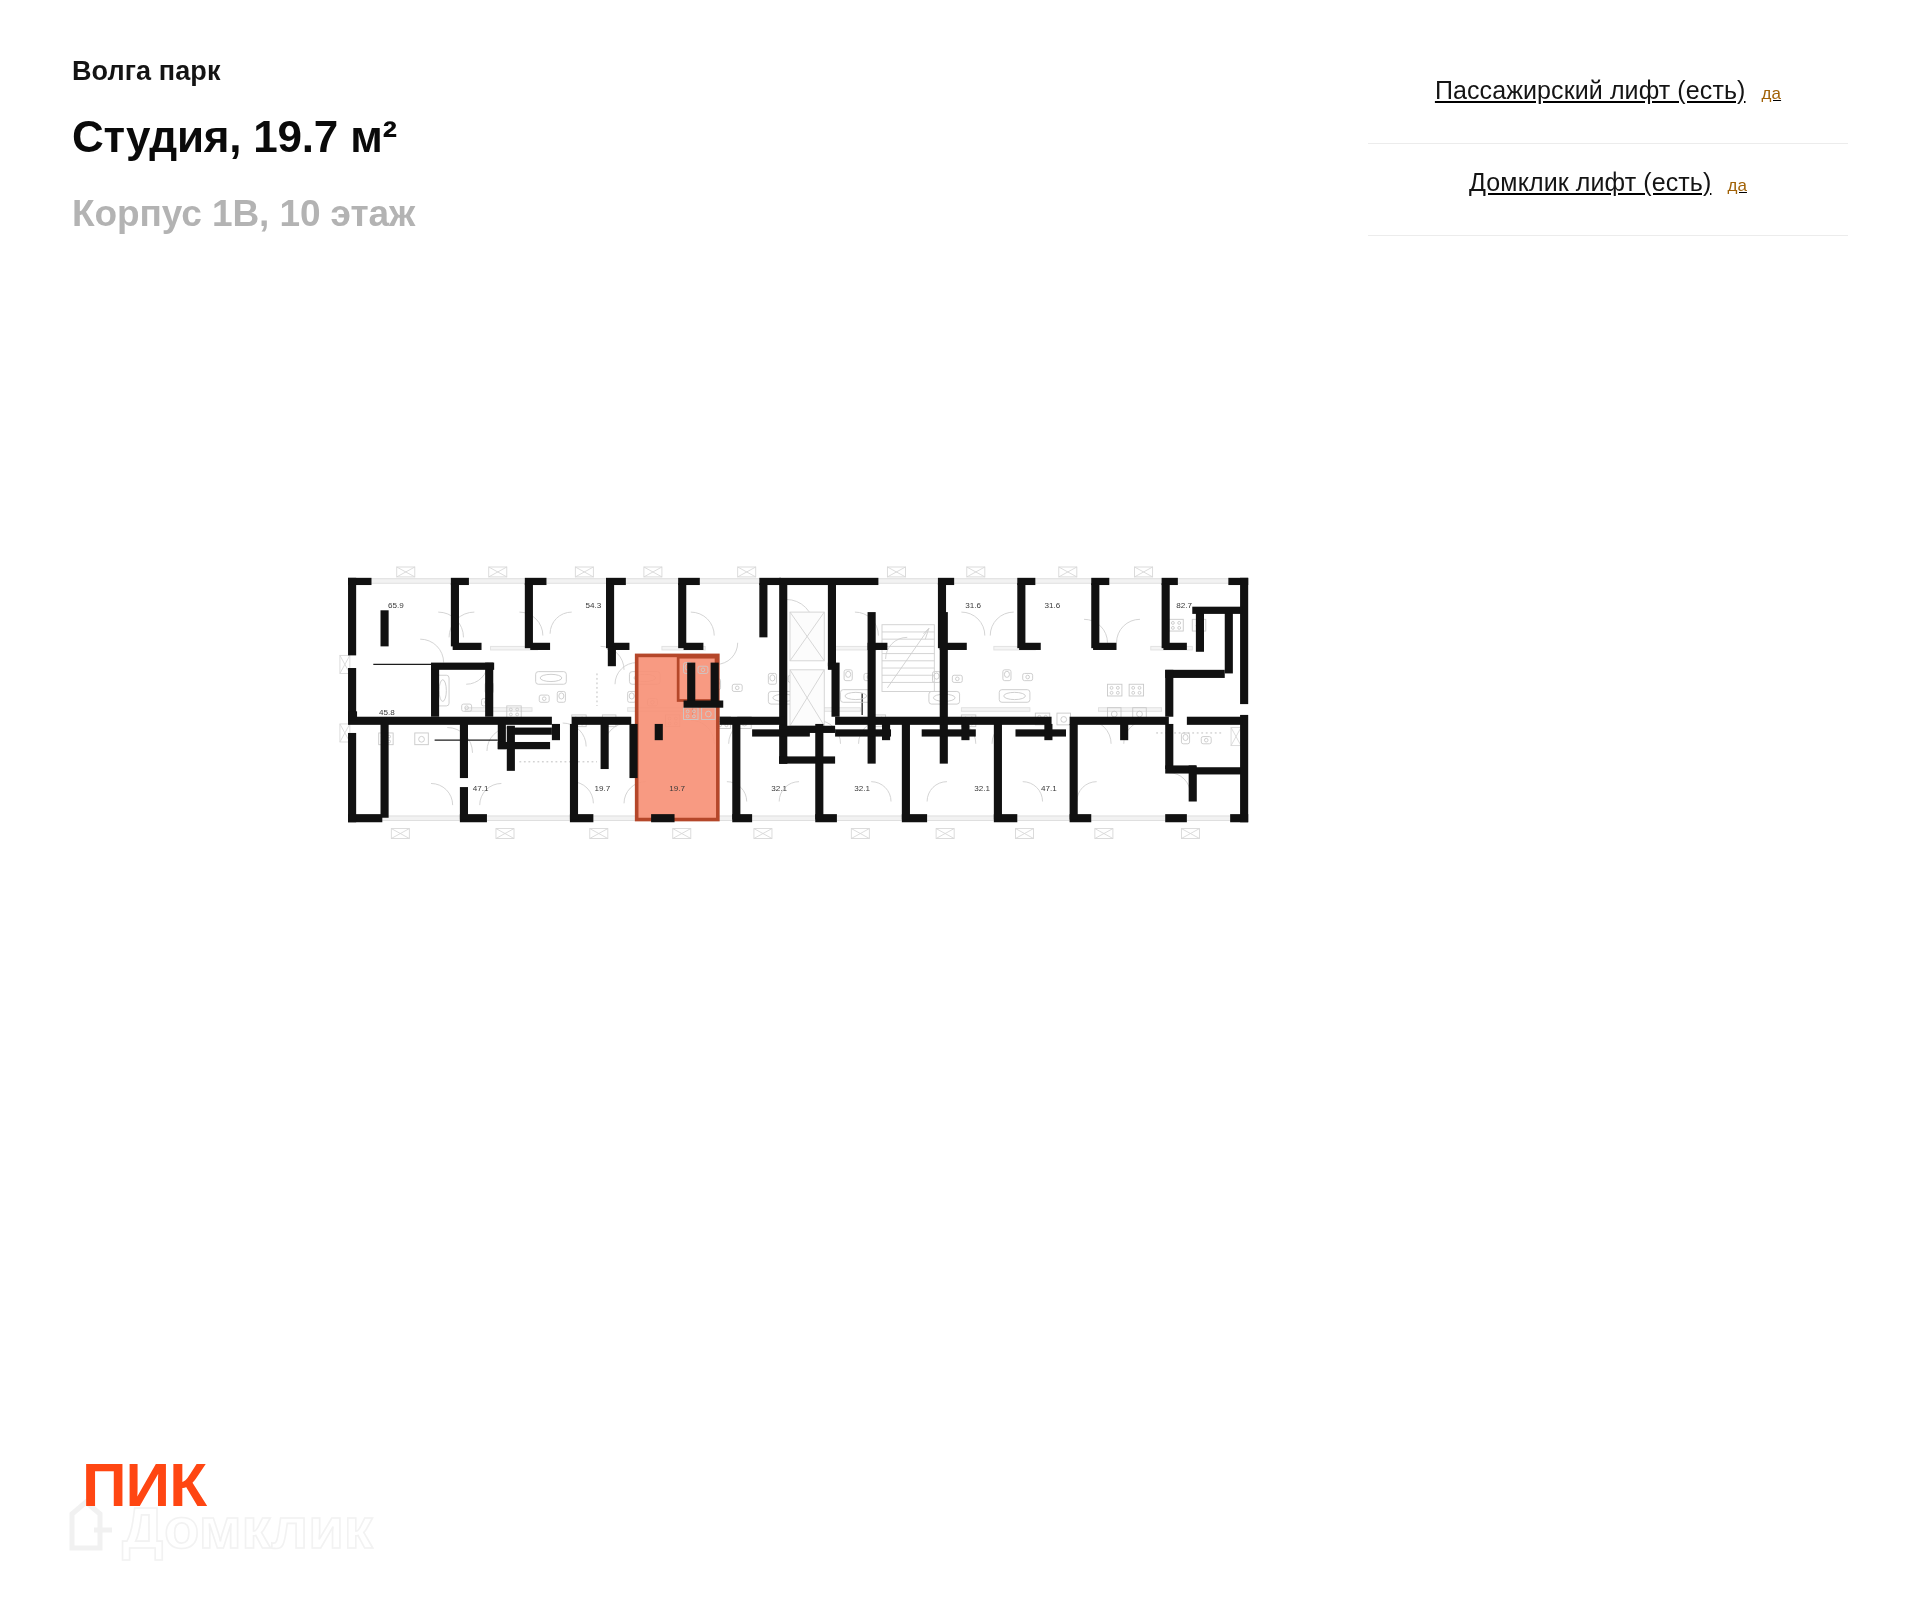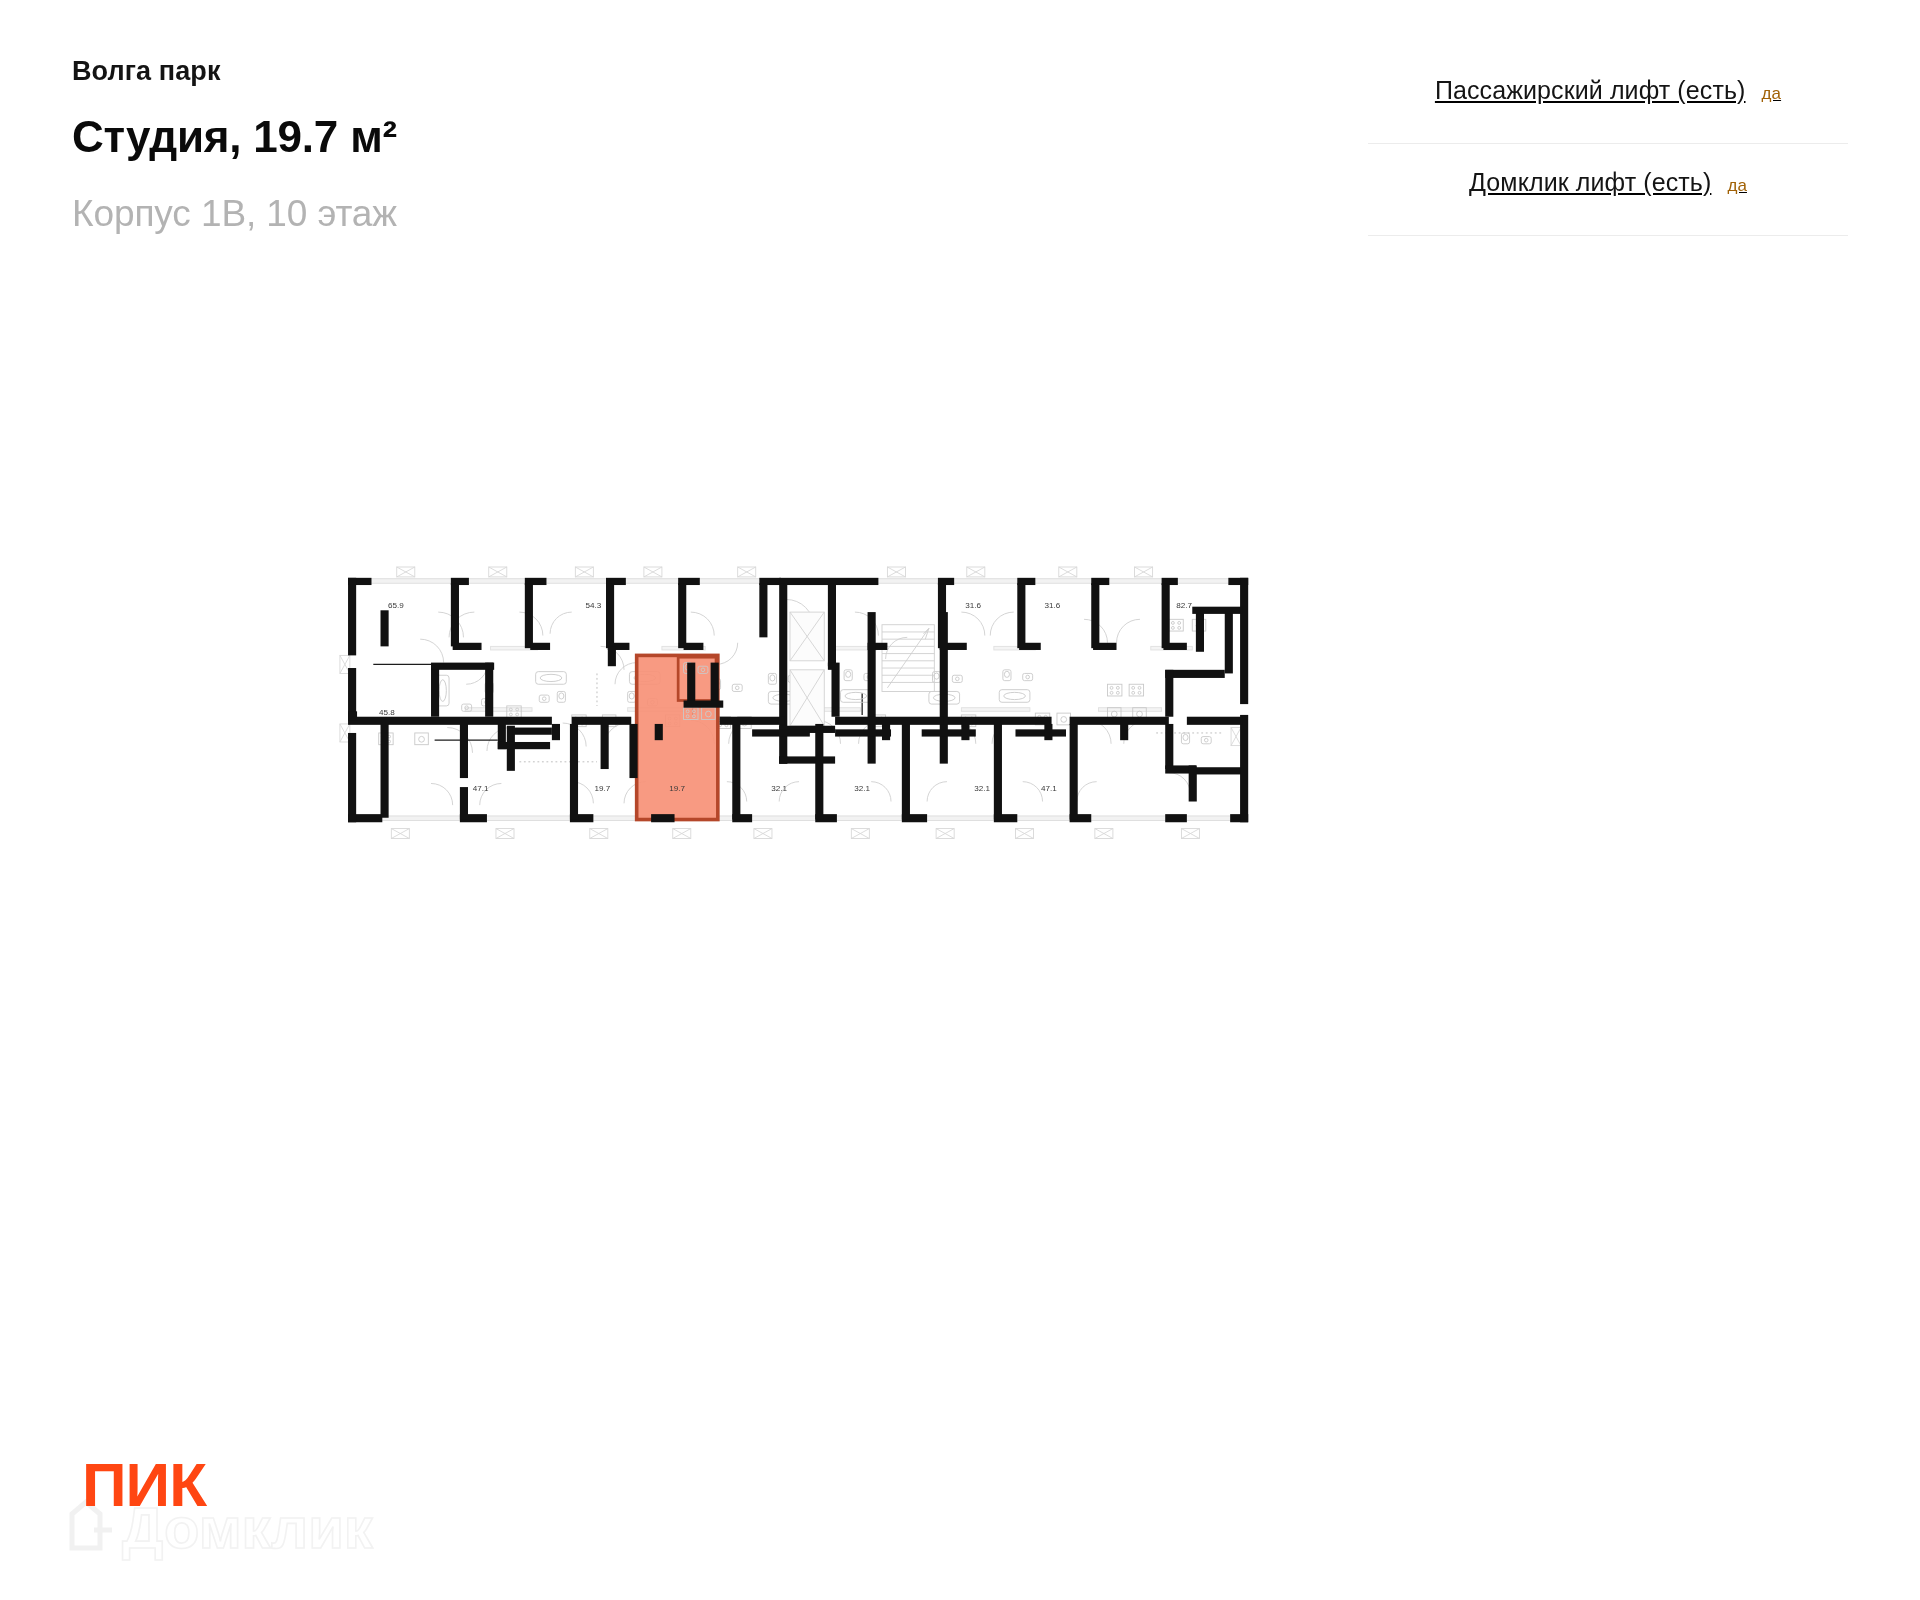--- a/index.html
+++ b/index.html
@@ -34,21 +34,21 @@
     margin-top: 24px;
     font-size: 44px;
     font-weight: 700;
     line-height: 50px;
     color: #0a0a0a;
     letter-spacing: -0.2px;
   }
   #unit-subtitle {
     margin-top: 16px;
     font-size: 37px;
-    font-weight: 400;
+    font-weight: 700;
     line-height: 46px;
     color: #b3b3b3;
     letter-spacing: -0.1px;
   }
 
   
   #spec-table {
     position: absolute;
     left: 1368px;
     top: 52px;

